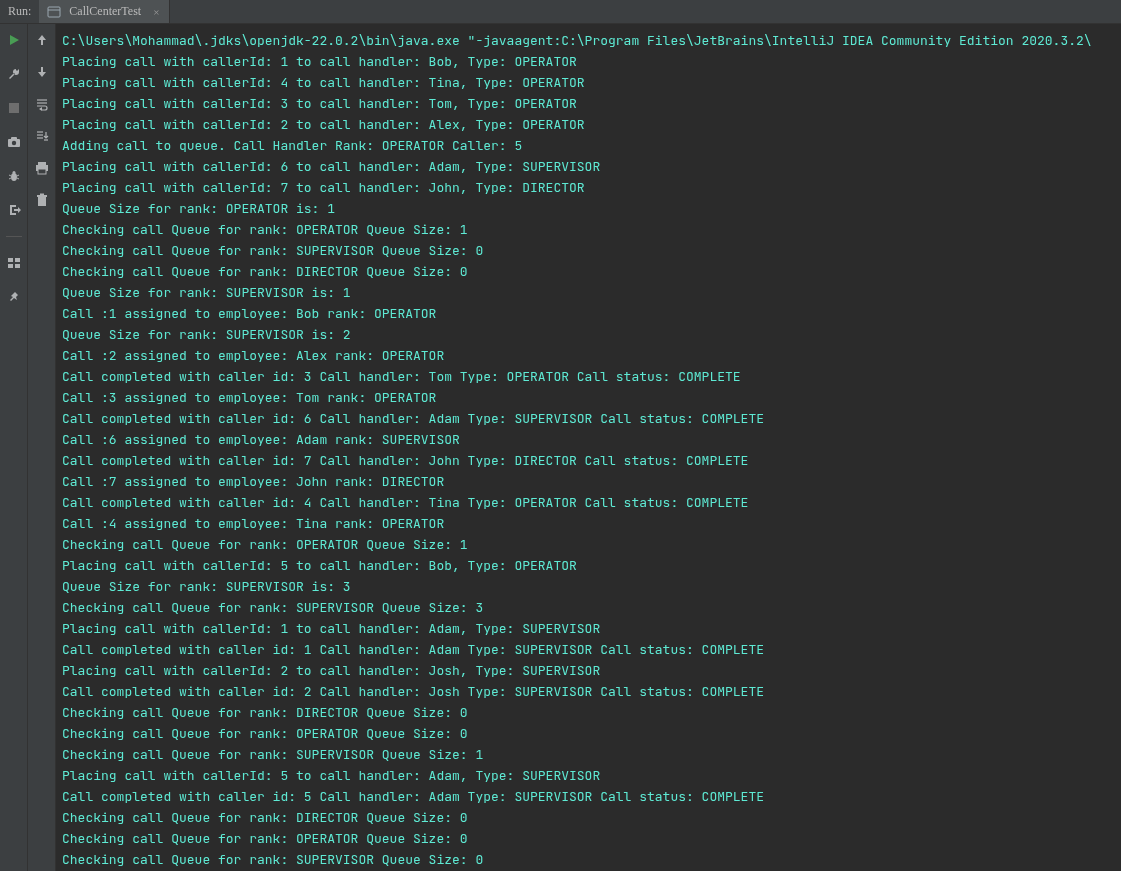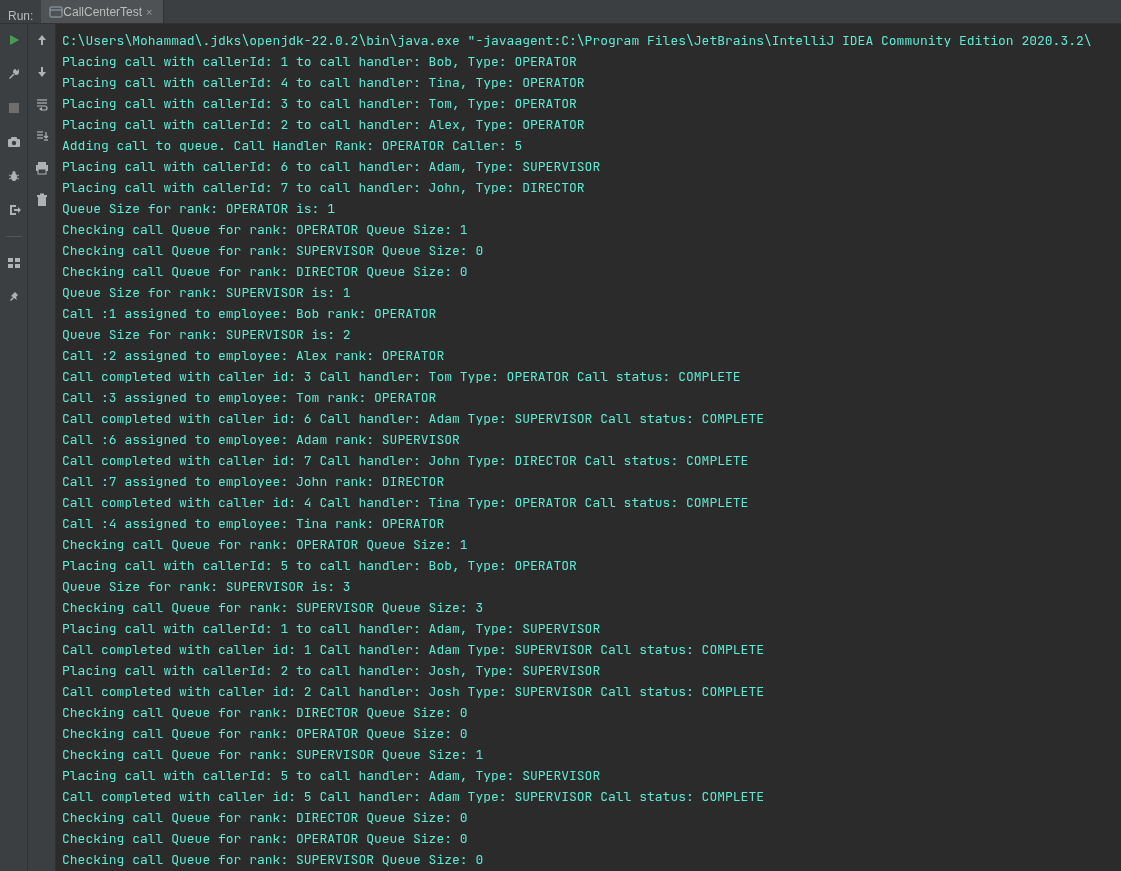--- a/index.html
+++ b/index.html
@@ -13,38 +13,39 @@
       color: #bbbbbb;
       font-size: 12px;
       width: 1121px;
       height: 871px;
       overflow: hidden;
       display: flex;
       flex-direction: column;
     }
     .header-bar {
       display: flex;
-      align-items: flex-end;
+      align-items: center;
       height: 24px;
       background: #3c3f41;
       border-bottom: 1px solid #323232;
+      font-family: Liberation Serif, serif;
     }
     .run-label {
       padding: 0 8px;
       color: #bbbbbb;
       font-size: 12px;
     }
     .tab {
       display: flex;
       align-items: center;
       height: 100%;
       padding: 0 6px 0 8px;
       background: #4e5254;
       border-right: 1px solid #323232;
-      gap: 0;
+      gap: 8px;
     }
     .tab-icon {
       width: 14px;
       height: 14px;
       display: flex;
       align-items: center;
       justify-content: center;
     }
     .tab-title {
       color: #bbbbbb;

